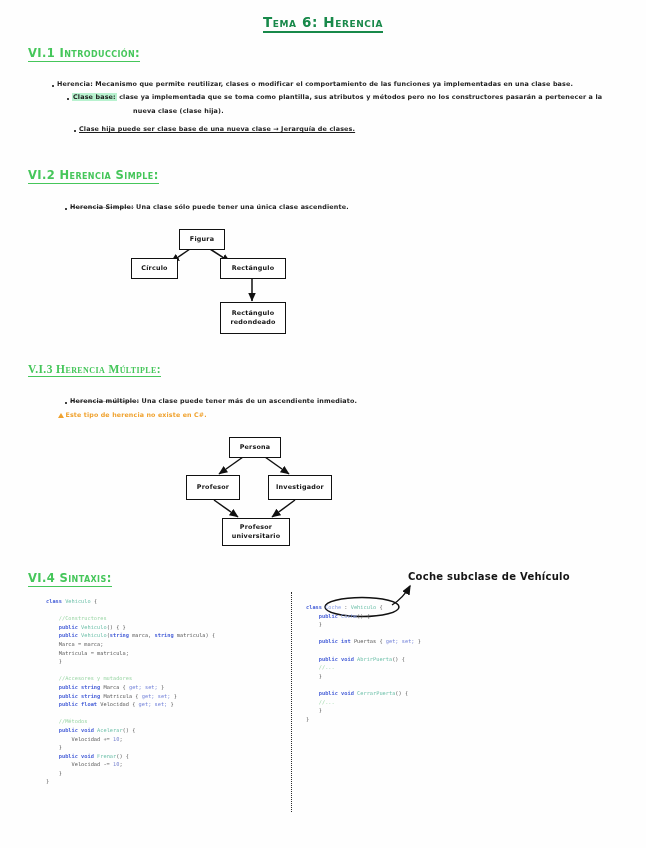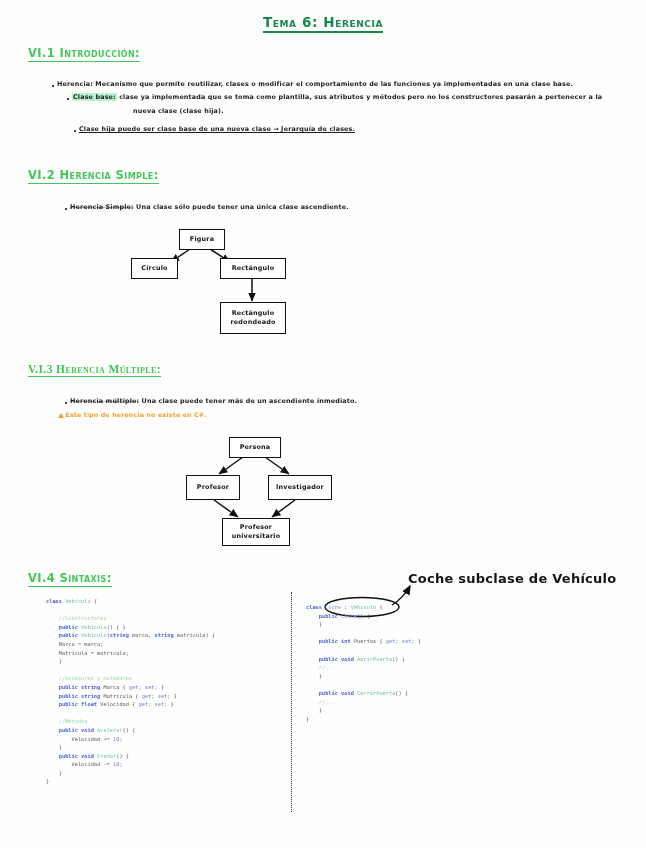--- a/index.html
+++ b/index.html
@@ -141,21 +141,21 @@
   .gs  { color: #6f7fd8; }                        
   .num { color: #7b86d0; }
 
   .divider {
     position: absolute;
     border-left: 1.3px dotted #2b2b2b;
   }
 
   .annot {
     position: absolute;
-    font-size: 13px;
+    font-size: 10px;
     font-weight: bold;
     color: #141414;
     letter-spacing: 0.25px;
     white-space: nowrap;
   }
 </style>
 </head>
 <body>
 
 <div class="page">

